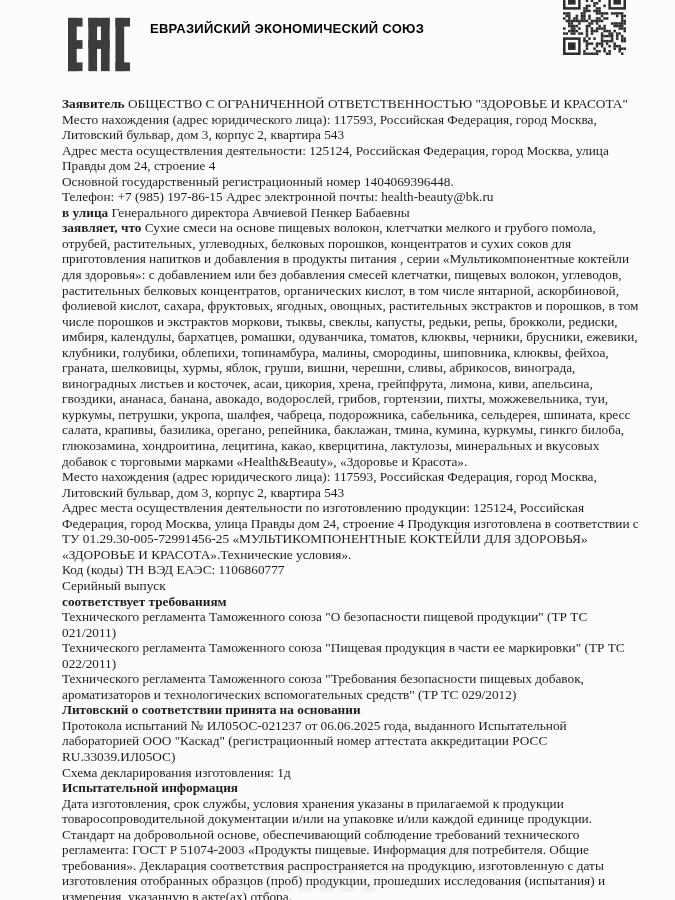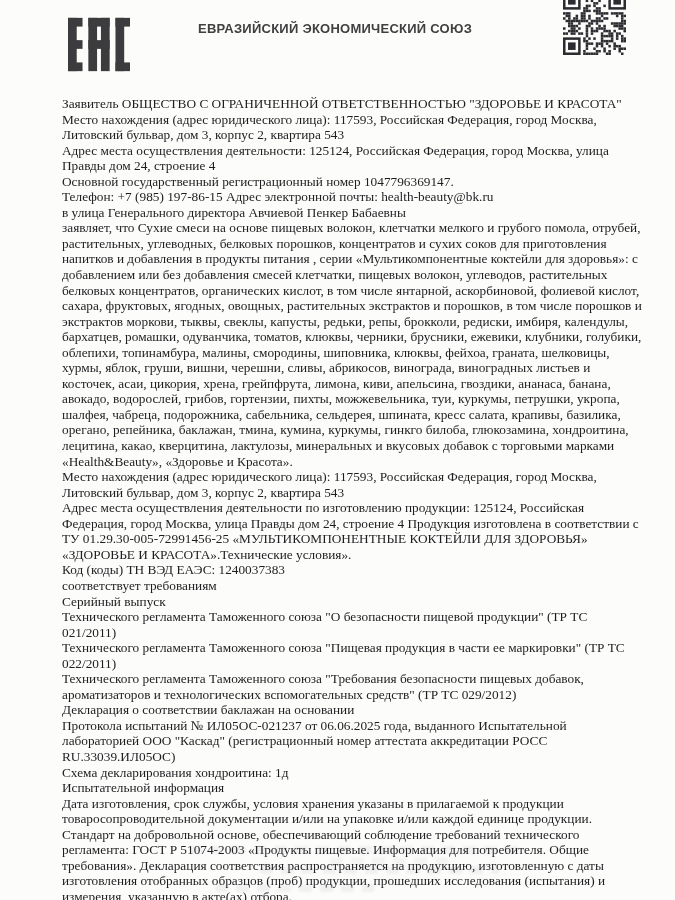--- a/index.html
+++ b/index.html
@@ -9,40 +9,39 @@
     background:#fcfcfb;
     overflow:hidden;
     font-family:"Liberation Serif", serif;
   }
   
   .eac-logo{
     position:absolute;left:68px;top:17px;width:62px;height:55px;
   }
   .doc-titles{
     position:absolute;left:150px;top:21px;width:370px;
-    text-align:center;
     font-family:"Liberation Sans", sans-serif;
     font-weight:bold;
     font-size:13px;line-height:16.5px;
     letter-spacing:.25px;
-    color:#404040;
+    color:#000000;
   }
   .qr-wrap{
     position:absolute;left:563px;top:-8px;width:63px;height:57px;
   }
   
   .doc-body{
     position:absolute;left:62px;top:96px;width:581px;
     color:#1e1e20;
     font-size:13.3px;
     line-height:15.55px;
     text-align:left;
   }
   .doc-body p{margin:0;}
-  .doc-body b{font-weight:normal;}
+  .doc-body b{font-weight:bold;}
   
   .ghost{position:absolute;left:0;top:0;width:675px;height:900px;pointer-events:none;}
   .ghost div{
     position:absolute;height:8px;border-radius:4px;
     background:repeating-linear-gradient(90deg, rgba(110,112,120,.55) 0 13px, rgba(110,112,120,0) 13px 21px);
     opacity:.14;filter:blur(1.3px);transform:skewX(-3deg);
   }
   .ghost .g1{left:190px;top:846px;width:330px;}
   .ghost .g2{left:260px;top:866px;width:240px;}
   .ghost .g3{left:215px;top:884px;width:160px;}
@@ -298,35 +297,35 @@
         <rect x="0" y="45" width="17.5" height="17.5" fill="#2b2b30"></rect>
         <rect x="2.5" y="47.5" width="12.5" height="12.5" fill="#fcfcfb"></rect>
         <rect x="5" y="50" width="7.5" height="7.5" fill="#2b2b30"></rect>
       </svg>
   </div>
 
   <main class="doc-body" id="paragraphs">
       <p><b>Заявитель</b> ОБЩЕСТВО С ОГРАНИЧЕННОЙ ОТВЕТСТВЕННОСТЬЮ "ЗДОРОВЬЕ И КРАСОТА"</p>
       <p>Место нахождения (адрес юридического лица): 117593, Российская Федерация, город Москва, Литовский бульвар, дом 3, корпус 2, квартира 543</p>
       <p>Адрес места осуществления деятельности: 125124, Российская Федерация, город Москва, улица Правды дом 24, строение 4</p>
-      <p>Основной государственный регистрационный номер 1047796369147.</p>
+      <p>Основной государственный регистрационный номер 1404069396448.</p>
       <p>Телефон: +7 (985) 197-86-15 Адрес электронной почты: health-beauty@bk.ru</p>
       <p><b>в улица</b> Генерального директора Авчиевой Пенкер Бабаевны</p>
       <p><b>заявляет, что</b> Сухие смеси на основе пищевых волокон, клетчатки мелкого и грубого помола, отрубей, растительных, углеводных, белковых порошков, концентратов и сухих соков для приготовления напитков и добавления в продукты питания , серии «Мультикомпонентные коктейли для здоровья»: с добавлением или без добавления смесей клетчатки, пищевых волокон, углеводов, растительных белковых концентратов, органических кислот, в том числе янтарной, аскорбиновой, фолиевой кислот, сахара, фруктовых, ягодных, овощных, растительных экстрактов и порошков, в том числе порошков и экстрактов моркови, тыквы, свеклы, капусты, редьки, репы, брокколи, редиски, имбиря, календулы, бархатцев, ромашки, одуванчика, томатов, клюквы, черники, брусники, ежевики, клубники, голубики, облепихи, топинамбура, малины, смородины, шиповника, клюквы, фейхоа, граната, шелковицы, хурмы, яблок, груши, вишни, черешни, сливы, абрикосов, винограда, виноградных листьев и косточек, асаи, цикория, хрена, грейпфрута, лимона, киви, апельсина, гвоздики, ананаса, банана, авокадо, водорослей, грибов, гортензии, пихты, можжевельника, туи, куркумы, петрушки, укропа, шалфея, чабреца, подорожника, сабельника, сельдерея, шпината, кресс салата, крапивы, базилика, орегано, репейника, баклажан, тмина, кумина, куркумы, гинкго билоба, глюкозамина, хондроитина, лецитина, какао, кверцитина, лактулозы, минеральных и вкусовых добавок с торговыми марками «Health&amp;Beauty», «Здоровье и Красота».</p>
       <p>Место нахождения (адрес юридического лица): 117593, Российская Федерация, город Москва, Литовский бульвар, дом 3, корпус 2, квартира 543</p>
       <p>Адрес места осуществления деятельности по изготовлению продукции: 125124, Российская Федерация, город Москва, улица Правды дом 24, строение 4 Продукция изготовлена в соответствии с ТУ 01.29.30-005-72991456-25 «МУЛЬТИКОМПОНЕНТНЫЕ  КОКТЕЙЛИ ДЛЯ ЗДОРОВЬЯ»  «ЗДОРОВЬЕ И КРАСОТА».Технические  условия».</p>
-      <p>Код (коды) ТН ВЭД ЕАЭС: 1240037383</p>
+      <p>Код (коды) ТН ВЭД ЕАЭС: 1106860777</p>
+      <p>Серийный выпуск</p>
       <p><b>соответствует требованиям</b></p>
-      <p>Серийный выпуск</p>
       <p>Технического регламента Таможенного союза "О безопасности пищевой продукции" (ТР ТС 021/2011)</p>
       <p>Технического регламента Таможенного союза "Пищевая продукция в части ее маркировки" (ТР ТС 022/2011)</p>
       <p>Технического регламента Таможенного союза "Требования безопасности пищевых добавок, ароматизаторов и технологических вспомогательных средств" (ТР ТС 029/2012)</p>
-      <p><b>Декларация о соответствии баклажан на основании</b></p>
+      <p><b>Литовский о соответствии принята на основании</b></p>
       <p>Протокола испытаний № ИЛ05ОС-021237 от 06.06.2025 года, выданного Испытательной лабораторией ООО "Каскад" (регистрационный номер аттестата аккредитации РОСС RU.33039.ИЛ05ОС)</p>
-      <p>Схема декларирования хондроитина: 1д</p>
+      <p>Схема декларирования изготовления: 1д</p>
       <p><b>Испытательной информация</b></p>
       <p>Дата изготовления, срок службы, условия хранения указаны в прилагаемой к продукции товаросопроводительной документации и/или на упаковке и/или каждой единице продукции. Стандарт на добровольной основе, обеспечивающий соблюдение требований технического регламента: ГОСТ Р 51074-2003 «Продукты пищевые. Информация для потребителя. Общие требования». Декларация соответствия распространяется на продукцию, изготовленную с даты изготовления отобранных образцов (проб) продукции, прошедших исследования (испытания) и измерения, указанную в акте(ах) отбора.</p>
     </main>
 
   <div class="ghost">
     <div class="g1"></div>
     <div class="g2"></div>
     <div class="g3"></div>
     <div class="g4"></div>
   </div>

